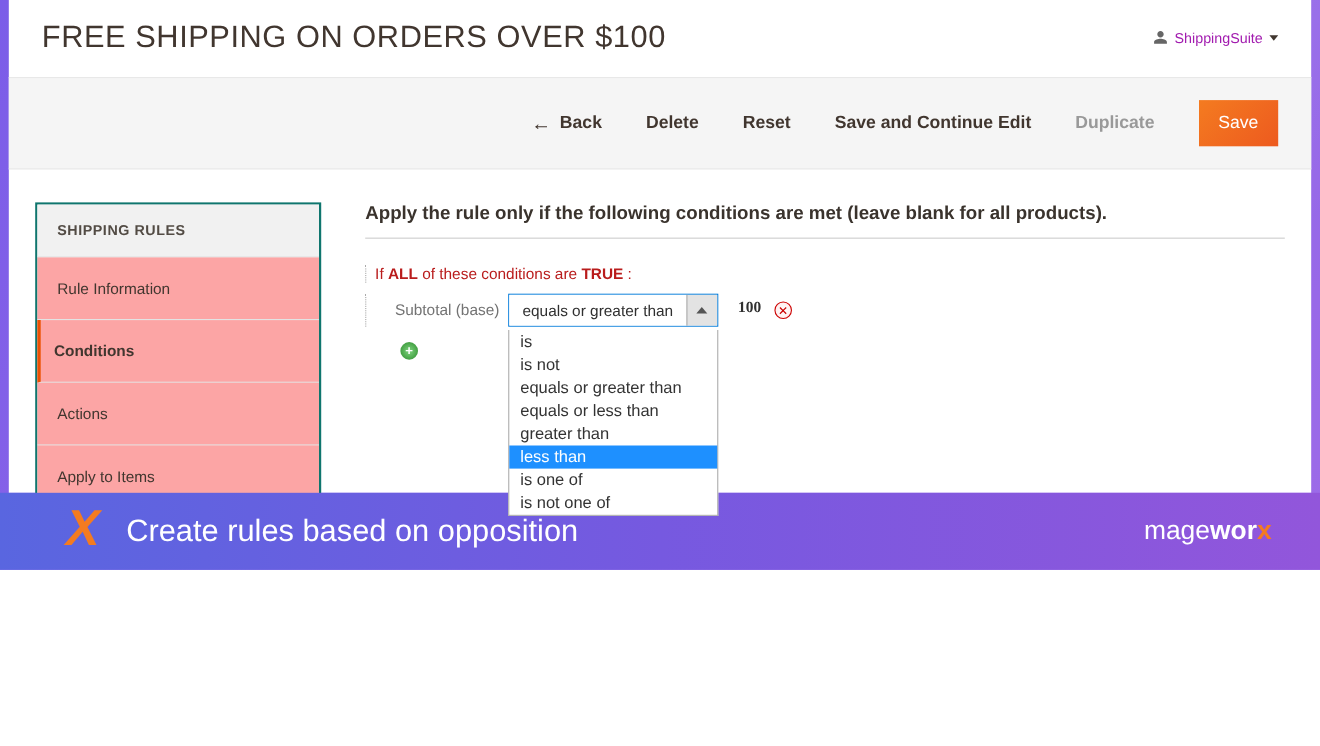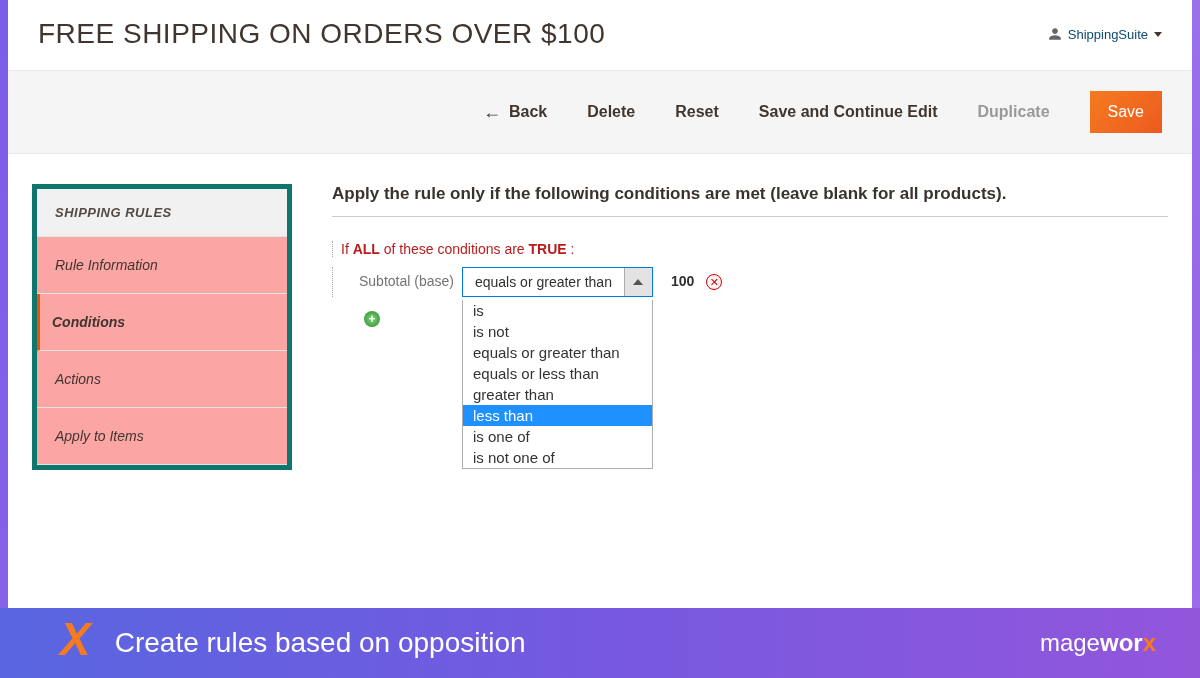--- a/index.html
+++ b/index.html
@@ -1,55 +1,55 @@
 <!DOCTYPE html>
 <html><head>
 <meta charset="utf-8">
 <style>
 * { margin: 0; padding: 0; box-sizing: border-box; }
 body { font-family: 'Helvetica Neue', Arial, sans-serif; background: #fff; width: 1200px; height: 678px; overflow: hidden; position: relative; }
 
-.outer-frame { width: 1200px; height: 678px; position: relative; background: linear-gradient(135deg, #7b5de8 0%, #9d6be8 100%); }
+.outer-frame { width: 1200px; height: 518px; position: relative; background: linear-gradient(135deg, #7b5de8 0%, #9d6be8 100%); }
 .outer-frame::before { content: ''; position: absolute; top: 0; right: 0; width: 280px; height: 100%; background: linear-gradient(135deg, rgba(255,255,255,0.15) 0%, transparent 60%); clip-path: polygon(60% 0, 100% 0, 100% 100%, 0% 100%); }
 
 .white-panel { position: absolute; top: 0; left: 8px; right: 8px; bottom: 70px; background: #fff; }
 
 .header-row { display: flex; justify-content: space-between; align-items: center; padding: 18px 30px 10px 30px; }
 .page-title { font-size: 28px; font-weight: 300; color: #41362f; letter-spacing: 0.5px; }
-.user-area { display: flex; align-items: center; gap: 6px; font-size: 13px; color: #0c4a6e; cursor: pointer; }
+.user-area { display: flex; align-items: center; gap: 6px; font-size: 13px; color: #a21caf; cursor: pointer; }
 .user-icon { width: 14px; height: 14px; }
 .caret-icon { width: 0; height: 0; border-left: 4px solid transparent; border-right: 4px solid transparent; border-top: 5px solid #41362f; }
 
 .toolbar { background: #f5f5f5; border-top: 1px solid #e8e8e8; border-bottom: 1px solid #e8e8e8; padding: 20px 30px; display: flex; justify-content: flex-end; align-items: center; gap: 40px; margin-top: 10px; }
 .toolbar-btn { font-size: 16px; color: #41362f; cursor: pointer; font-weight: 600; background: none; border: none; display: flex; align-items: center; gap: 8px; }
 .toolbar-btn.muted { color: #999; }
 .save-btn { background: linear-gradient(135deg, #f47b20 0%, #ed5a1f 100%); color: #fff; padding: 12px 18px; font-weight: 400; border: none; cursor: pointer; font-size: 16px; }
 .back-arrow { font-size: 18px; }
 
 .content-area { display: flex; padding: 30px 24px; gap: 40px; }
 
-.sidebar { width: 260px; background: #f8f8f8; border: 5px solid #0f766e; font-style: italic; }
+.sidebar { width: 260px; background: #f8f8f8; border: 2px solid #0f766e; }
 .sidebar-header { padding: 16px 18px; font-size: 13px; font-weight: 700; color: #524b44; letter-spacing: 0.5px; border-bottom: 1px solid #e3e3e3; background: #f1f1f1; }
 .sidebar-item { padding: 20px 18px; font-size: 14px; color: #41362f; cursor: pointer; border-bottom: 1px solid #e3e3e3; background: #fca5a5; }
 .sidebar-item.active { border-left: 3px solid #eb5202; font-weight: 600; padding-left: 12px; }
 
 .main-pane { flex: 1; }
 .section-title { font-size: 17px; color: #3a332d; font-weight: 600; border-bottom: 1px solid #ccc; padding-bottom: 12px; margin-bottom: 24px; }
 .condition-line { font-size: 14px; color: #b91c1c; margin-bottom: 10px; border-left: 1px dotted #aaa; padding-left: 8px; margin-left: 0; }
 .condition-line strong { font-weight: 700; }
 .condition-row { display: flex; align-items: flex-start; gap: 8px; padding-left: 26px; border-left: 1px dotted #aaa; margin-left: 0; }
 .cond-label { font-size: 14px; color: #737373; padding-top: 6px; }
 .select-box { display: inline-flex; border: 1px solid #007bdb; position: relative; }
 .select-display { padding: 6px 12px; font-size: 14px; color: #303030; min-width: 160px; background: #fff; }
 .select-trigger { width: 28px; background: #e3e3e3; border-left: 1px solid #adadad; display: flex; align-items: center; justify-content: center; cursor: pointer; }
 .select-trigger .tri { width: 0; height: 0; border-left: 5px solid transparent; border-right: 5px solid transparent; border-bottom: 6px solid #555; }
 .dropdown-list { position: absolute; top: 32px; left: -1px; right: -1px; background: #fff; border: 1px solid #adadad; border-top: none; z-index: 10; }
 .dropdown-option { padding: 2px 10px; font-size: 15px; color: #333; cursor: pointer; }
 .dropdown-option.highlighted { background: #1e90ff; color: #fff; }
-.cond-value { font-size: 14px; font-weight: 700; color: #303030; padding-top: 6px; margin-left: 10px; }
+.cond-value { font-size: 14px; font-weight: 700; color: #303030; padding-top: 6px; margin-left: 10px; font-family: Liberation Serif, serif; }
 .remove-icon { width: 16px; height: 16px; border-radius: 50%; border: 1px solid #c00; display: flex; align-items: center; justify-content: center; color: #c00; font-size: 11px; margin-top: 7px; cursor: pointer; margin-left: 4px; background: radial-gradient(#fff, #ffe8e8); }
 .add-row { padding-left: 32px; margin-top: 14px; }
 .add-icon { width: 16px; height: 16px; border-radius: 50%; background: radial-gradient(#7ed47e, #2a8a2a); display: flex; align-items: center; justify-content: center; color: #fff; font-size: 12px; cursor: pointer; font-weight: bold; }
 
 .footer-banner { position: absolute; bottom: 0; left: 0; right: 0; height: 70px; background: linear-gradient(90deg, #5966e0 0%, #7659e0 50%, #9256db 100%); display: flex; align-items: center; justify-content: space-between; padding: 0 44px 0 60px; }
 .footer-left { display: flex; align-items: center; gap: 24px; }
 .footer-text { color: #fff; font-size: 28px; font-weight: 400; }
 .x-logo { font-size: 46px; font-weight: 700; color: #f47b20; font-style: italic; line-height: 1; position: relative; top: -4px; }
 .mageworx-logo { color: #fff; font-size: 24px; font-weight: 400; }
 .mageworx-logo .wor { font-weight: 700; }

